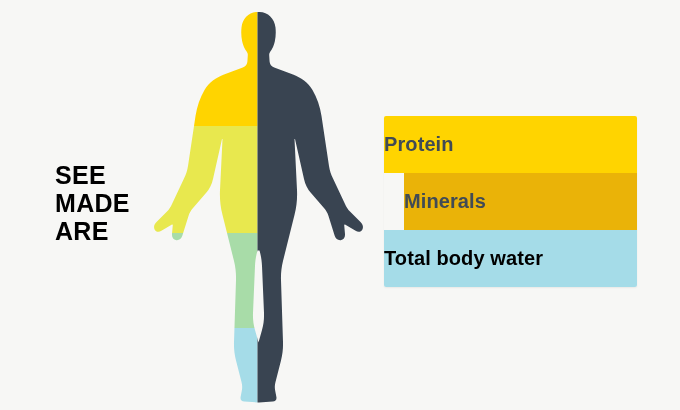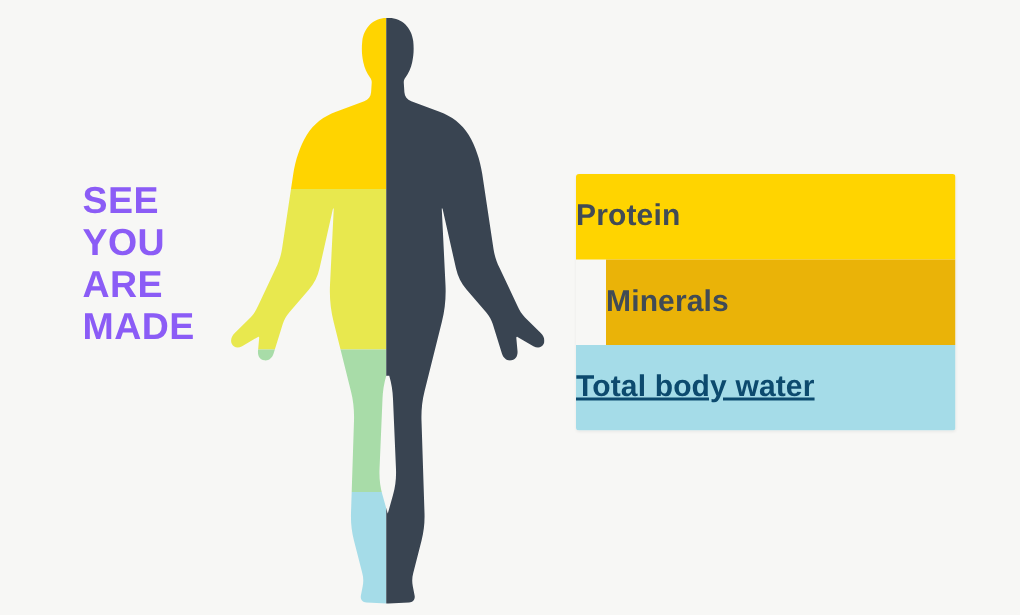--- a/index.html
+++ b/index.html
@@ -75,25 +75,24 @@
     font-size: 20px;
     letter-spacing: 0.1px;
     white-space: nowrap;
   }
 </style>
 </head>
 <body>
 
 <div id="infographic" style="background: rgb(247, 247, 245);">
 
-  <div id="headline" style="color: #8b5cf6;">
+  <div id="headline" style="color: #000000; margin-top: 41px;">
     <span class="hl-line">SEE</span>
-    <span class="hl-line">YOU</span>
+    <span class="hl-line">MADE</span>
     <span class="hl-line">ARE</span>
-    <span class="hl-line">MADE</span>
   </div>
 
   <div id="figure-wrap">
     <svg id="figure-svg" viewBox="0 0 215 396" xmlns="http://www.w3.org/2000/svg">
       <defs>
 
         <path id="bodyPath" d="
           M107.5,4
           C99,4 92.5,10.5 91.5,19.5
           C91,24.5 91.2,29 92.2,33.5
@@ -220,18 +219,18 @@
     <div class="legend-row" style="background: rgb(255, 212, 0);">
       <span class="legend-label" style="color: rgb(65, 75, 85);">Protein</span>
     </div>
 
     <div class="legend-row" style="background: #eab308; margin-left: 20px;">
       <span class="legend-label" style="color: rgb(65, 75, 85);">Minerals</span>
     </div>
 
 
     <div class="legend-row" style="background: rgb(165, 220, 232);">
-      <span class="legend-label" style="color: #0c4a6e; text-decoration: underline;">Total body water</span>
+      <span class="legend-label" style="color: #000000;">Total body water</span>
     </div>
 
   </div>
 
 </div>
 
 </body></html>

